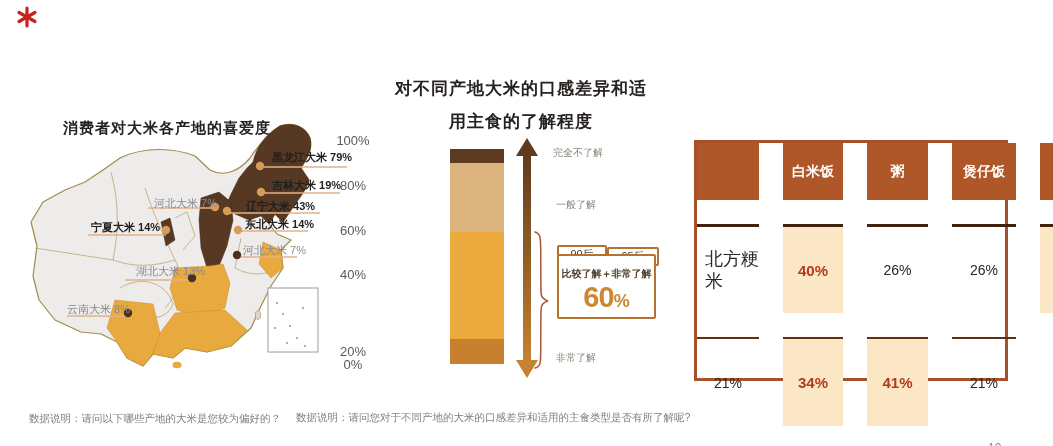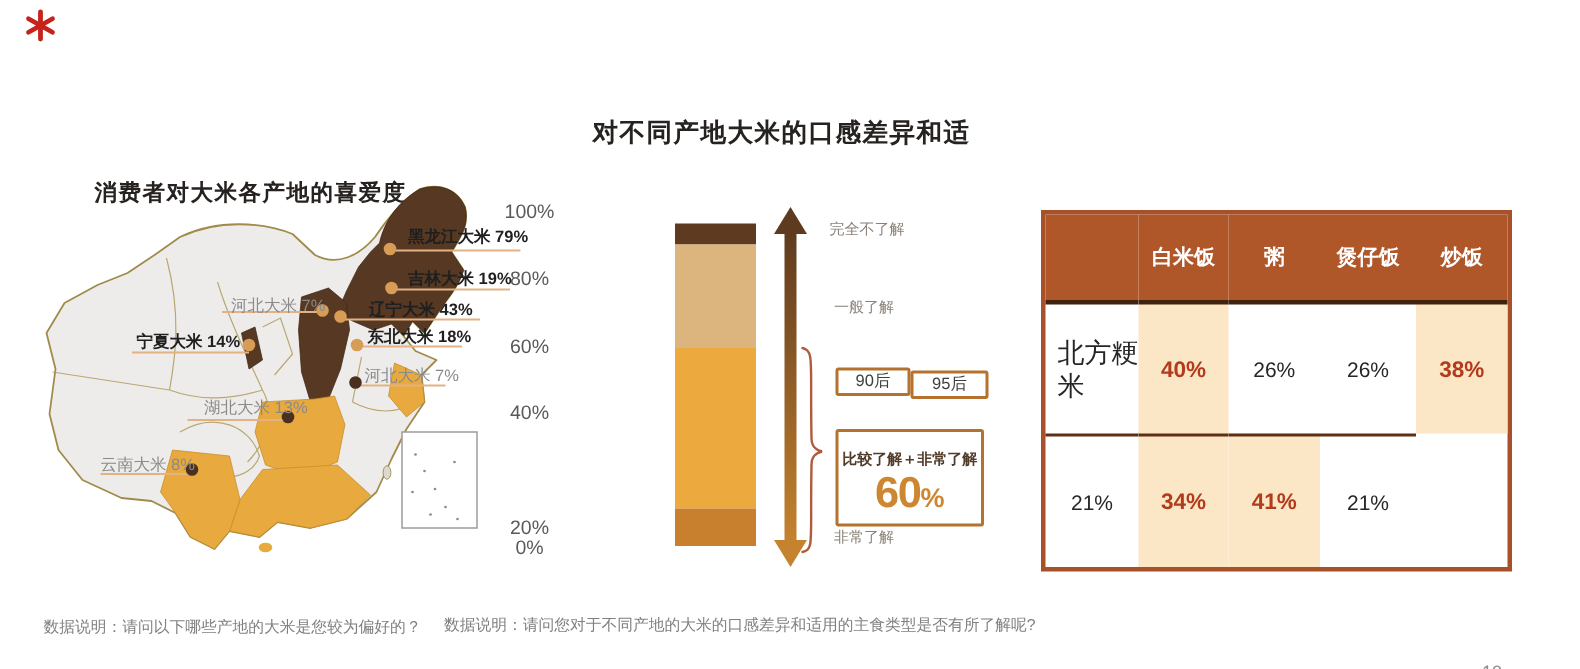--- a/index.html
+++ b/index.html
@@ -34,29 +34,29 @@
   .seg2{height:107px;background:#eca93e;}
   .seg3{height:25px;background:#c8802f;}
 
   .arrow-label{position:absolute;font-size:10px;color:#8a8177;white-space:nowrap;}
   .al-top{left:553px;top:146px;} .al-mid{left:556px;top:198px;} .al-bot{left:556px;top:351px;}
 
   .cohort-box{position:absolute;border:2px solid #b5722f;border-radius:2px;background:#fff;
     font-size:11px;color:#3f3f3f;text-align:center;line-height:15px;}
   .b90{left:557px;top:245px;width:46px;height:15px;}
   .b95{left:607px;top:247px;width:48px;height:15px;}
-  .big-box{left:557px;top:286px;width:95px;height:61px;border:2px solid #b5722f;border-radius:2px;background:#fff;}
+  .big-box{left:557px;top:254px;width:95px;height:61px;border:2px solid #b5722f;border-radius:2px;background:#fff;}
   .big-box .cap{margin-top:11px;text-align:center;font-size:10px;font-weight:bold;color:#503c28;white-space:nowrap;}
   .big-box .val{text-align:center;margin-top:2px;font-weight:bold;color:#cc8730;line-height:28px;}
   .big-box .val .num{font-size:29px;letter-spacing:-1px;}
   .big-box .val .pct{font-size:18px;}
 
   
   .match-table{left:694px;top:140px;width:314px;height:241px;border:3px solid #a8502a;background:#fff;
-    display:grid;grid-template-columns:62px 60px 61px 64px 61px;grid-template-rows:57px 89px 89px;box-sizing:border-box;}
+    display:grid;grid-template-columns:62px 60px 61px 64px 61px;grid-template-rows:57px 89px 89px;box-sizing:border-box;gap:24px;}
   .cell{display:flex;align-items:center;justify-content:center;font-size:14px;color:#262626;box-sizing:border-box;}
   .th{background:#b0572a;color:#fff;font-weight:bold;}
   .rowlab{justify-content:flex-start;padding-left:8px;font-size:18px;line-height:1.25;}
   .r1{border-top:3px solid #40220f;}
   .r2{border-top:2px solid #5f2f13;}
   .hl{background:#fbe7c5;}
   .em{color:#b13b1c;font-weight:bold;font-size:15px;}
 
   .footnote{position:absolute;font-size:10.5px;color:#808080;line-height:1.35;}
   .f1{left:29px;top:411px;white-space:nowrap;}
@@ -155,28 +155,29 @@
       <circle cx="190" cy="89" r="4.2" fill="#d79c55"></circle>
       <circle cx="141" cy="112" r="4.2" fill="#d79c55"></circle>
       <circle cx="167" cy="160" r="4.2" fill="#4b3020"></circle>
       <circle cx="103" cy="195" r="4.2" fill="#4b3020"></circle>
     </g>
   </svg>
 
   <div class="map-label bold ml0">黑龙江大米 79%</div>
   <div class="map-label bold ml1">吉林大米 19%</div>
   <div class="map-label bold ml2">辽宁大米 43%</div>
-  <div class="map-label bold ml3">东北大米 18%</div>
+  <div class="map-label bold ml3">东北大米 14%</div>
   <div class="map-label gray ml4">河北大米 7%</div>
   <div class="map-label gray ml5">河北大米 7%</div>
   <div class="map-label bold ml6">宁夏大米 14%</div>
   <div class="map-label gray ml7">湖北大米 13%</div>
   <div class="map-label gray ml8">云南大米 8%</div>
 
   <div class="abs panel-title t-mid1">对不同产地大米的口感差异和适</div>
+  <div class="abs panel-title t-mid2">用主食的了解程度</div>
 
   <div class="tick tk0">100%</div>
   <div class="tick tk1">80%</div>
   <div class="tick tk2">60%</div>
   <div class="tick tk3">40%</div>
   <div class="tick tk4">20%</div>
   <div class="tick tk5">0%</div>
 
   <div class="abs bar">
     <div class="seg seg0"></div>

